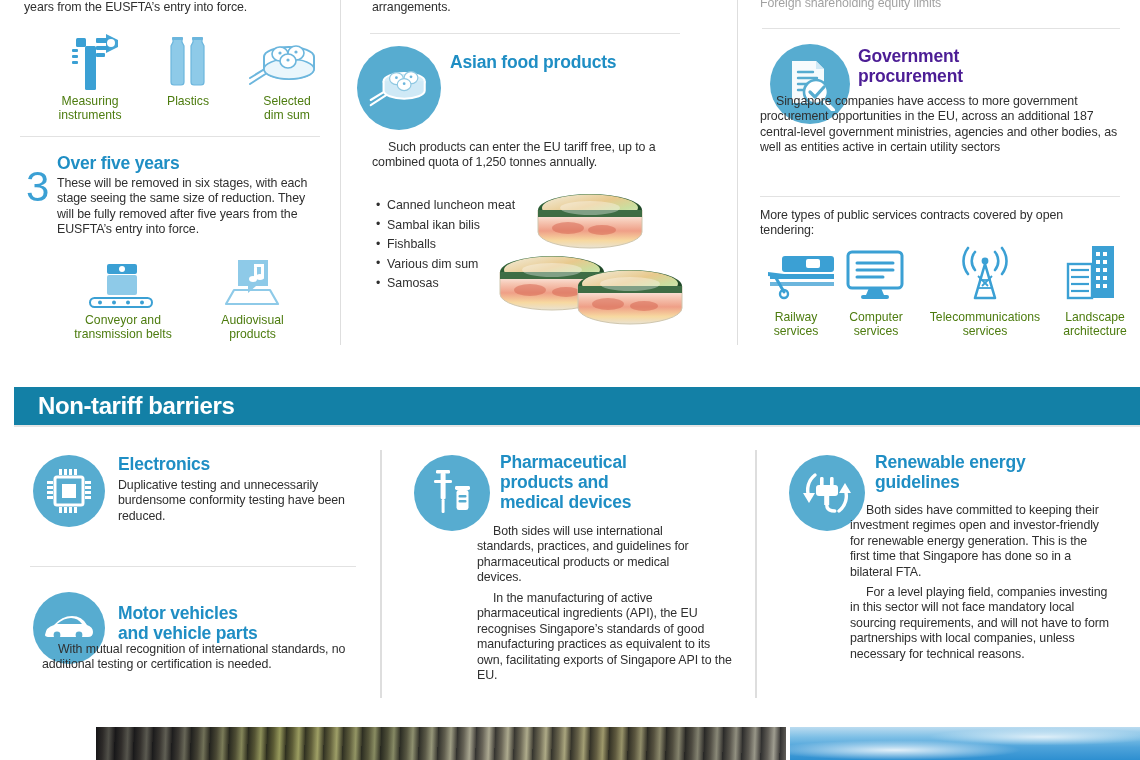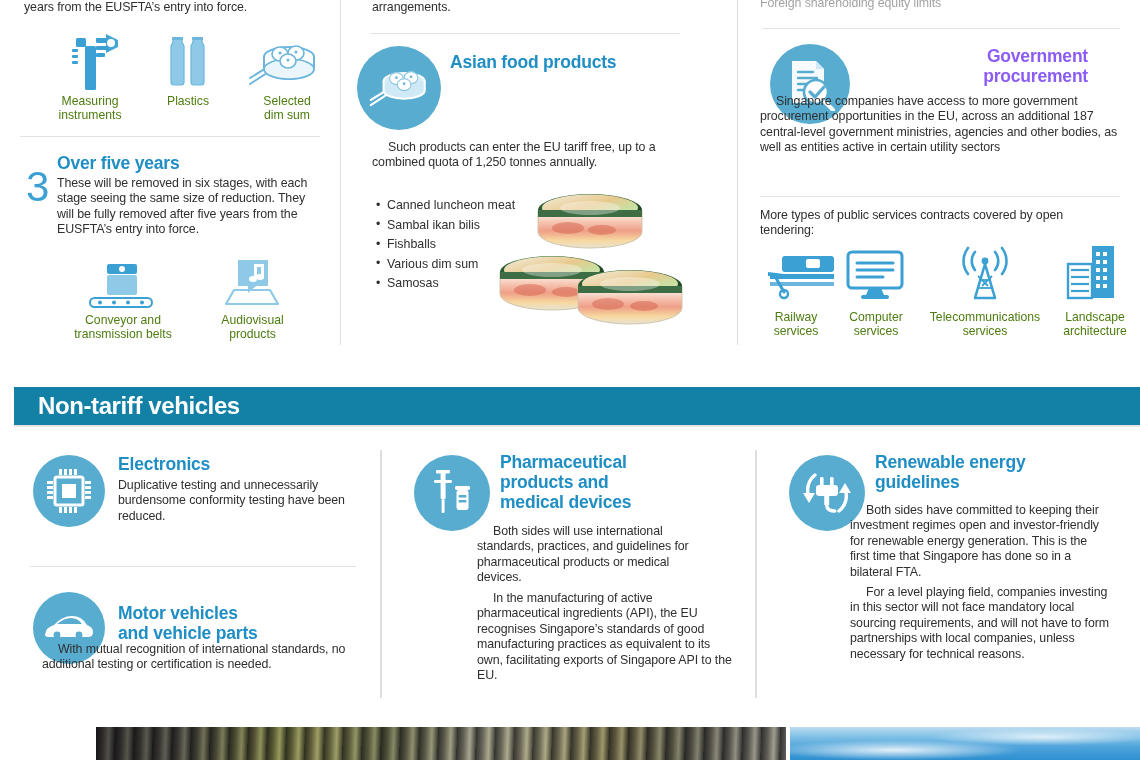--- a/index.html
+++ b/index.html
@@ -21,21 +21,21 @@
     letter-spacing:-0.1px;
   }
   .indent{text-indent:16px;}
   .heading{
     color:#1f8ec4;
     font-weight:bold;
     font-size:17.5px;
     line-height:20px;
     letter-spacing:-0.2px;
   }
-  .heading-teal{ color:#8b5cf6;text-align:right; }
+  .heading-teal{ color:#4c1d95; }
   .cap{
     font-size:12.2px;
     line-height:14.4px;
     text-align:center;
     color:#4d7c0f;
   }
 
   
   .vdiv{position:absolute;width:1px;background:#dedede;}
   .hdiv{position:absolute;height:1px;background:#e2e2e2;}
@@ -433,21 +433,21 @@
           <line x1="9" y1="47" x2="27" y2="47"></line>
       </g>
     </svg>
   </div>
   <div class="abs cap" style="left:1050px;top:310px;width:90px;">
     <div>Landscape</div>
     <div>architecture</div>
   </div>
 
   <div class="banner" style="left:14px;top:387px;width:1126px;height:38px;">
-    <span>Non-tariff vehicles</span>
+    <span>Non-tariff barriers</span>
   </div>
 
   <div class="vdiv" style="left:380px;top:450px;width:2px;height:248px;"></div>
   <div class="vdiv" style="left:755px;top:450px;width:2px;height:248px;"></div>
 
   <div class="badge" style="left:33px;top:455px;width:72px;height:72px;">
     <svg width="48" height="48" viewBox="0 0 48 48">
       <rect x="10" y="10" width="28" height="28" rx="2" fill="none" stroke="#ffffff" stroke-width="3"></rect>
       <rect x="17" y="17" width="14" height="14" fill="#ffffff"></rect>
       <g fill="#ffffff">

